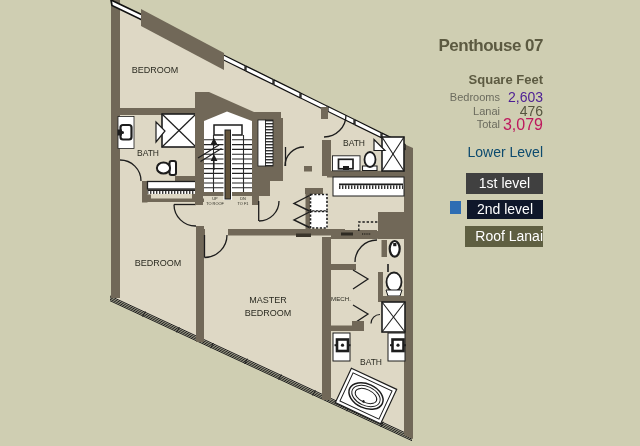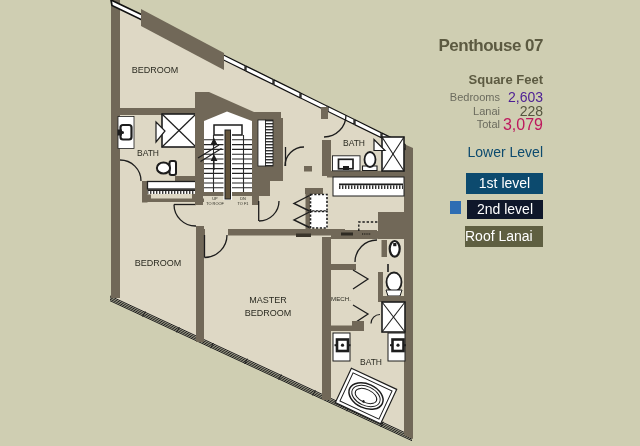--- a/index.html
+++ b/index.html
@@ -322,28 +322,28 @@
 
 <div class="pt" style="top:36px;font-size:17px;font-weight:bold;letter-spacing:-0.5px;color:#5c5a41;">Penthouse 07</div>
 
 
 <div class="pt" style="top:72px;font-size:13px;font-weight:bold;color:#5c5a41;">Square Feet</div>
 
 <div class="pt" style="top:91px;font-size:11px;color:#6b6b5e;right:43px;">Bedrooms</div>
 <div class="pt" style="top:89px;font-size:14px;color:#4c1d95;">2,603</div>
 
 <div class="pt" style="top:104.5px;font-size:11px;color:#6b6b5e;right:43px;">Lanai</div>
-<div class="pt" style="top:102.5px;font-size:14px;color:#55553f;">228</div>
+<div class="pt" style="top:102.5px;font-size:14px;color:#55553f;">476</div>
 
 <div class="pt" style="top:117.5px;font-size:11px;color:#6b6b5e;right:43px;">Total</div>
 <div class="pt" style="top:115.5px;font-size:16px;color:#be185d;">3,079</div>
 
 <div class="pt" style="top:144px;font-size:14px;color:#0c4a6e;">Lower Level</div>
 
-<div class="pt" style="top:173px;width:77px;height:21px;background:#0c4a6e;color:#fff;font-size:14px;text-align:center;line-height:21px;">1st level</div>
+<div class="pt" style="top:173px;width:77px;height:21px;background:#404040;color:#fff;font-size:14px;text-align:center;line-height:21px;">1st level</div>
 
 <div style="position:absolute;right:82px;top:201px;width:11px;height:12.5px;background:#2e6db3;"></div>
 
 <div class="pt" style="top:200px;width:76px;height:19px;background:#0f172a;color:#fff;font-size:14px;text-align:center;line-height:19px;">2nd level</div>
 
-<div class="pt" style="top:226px;width:78px;height:21px;background:#5f5f41;color:#fff;font-size:14px;text-align:left;line-height:21px;">Roof Lanai</div>
+<div class="pt" style="top:226px;width:78px;height:21px;background:#5f5f41;color:#fff;font-size:14px;text-align:right;line-height:21px;">Roof Lanai</div>
 </div>
 </div>
 
 </body></html>

